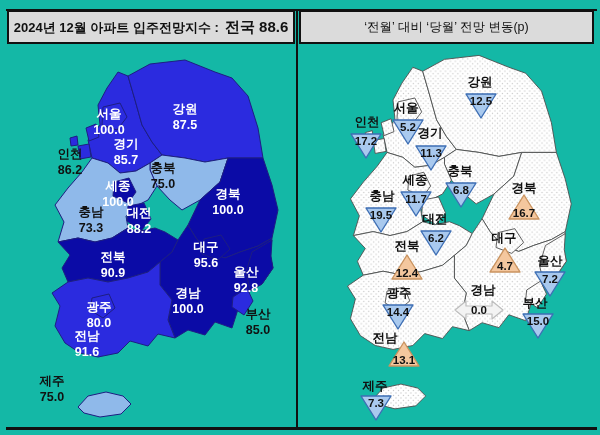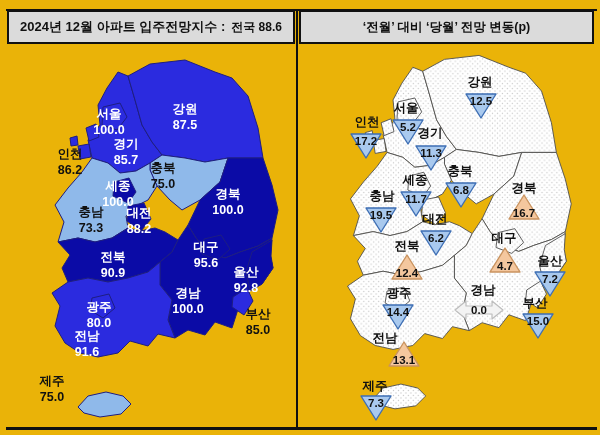--- a/index.html
+++ b/index.html
@@ -1,33 +1,33 @@
 <!DOCTYPE html>
 <html><head>
 <meta charset="utf-8">
 <style>
   html,body{margin:0;padding:0;background:#ffffff;}
   .figure{
-    position:relative;width:600px;height:435px;background:#eab308;overflow:hidden;
+    position:relative;width:600px;height:435px;background:#14b8a6;overflow:hidden;
     font-family:"Liberation Sans","DejaVu Sans",sans-serif;
   }
   .rule{position:absolute;background:#111;}
   .rule.top{left:6px;top:9px;width:591px;height:2px;}
   .rule.bottom{left:6px;top:427px;width:591px;height:3px;}
   .divider{position:absolute;left:296px;top:9px;width:2px;height:420px;background:#111;}
   .header{
     position:absolute;top:10px;height:34px;background:#dbdbdb;border:2px solid #111;
     box-sizing:border-box;display:flex;flex-direction:column;align-items:center;justify-content:center;
     color:#111;
   }
   .header-left{left:7px;width:288px;}
   .header-right{left:299px;width:295px;}
   .header-left .line{display:flex;gap:6px;align-items:baseline;font-size:13px;font-weight:600;}
-  .header-left .strong{font-weight:800;font-size:12px;}
-  .header-right .line1,.header-right .line2{font-size:12.5px;font-weight:700;line-height:15px;}
+  .header-left .strong{font-weight:800;font-size:15px;}
+  .header-right .line1,.header-right .line2{font-size:12.5px;font-weight:400;line-height:15px;}
   #map-svg{position:absolute;left:0;top:0;width:600px;height:435px;}
   text{font-family:"Liberation Sans","DejaVu Sans",sans-serif;}
 </style>
 </head>
 <body>
 
 <div class="figure">
   <div class="rule top"></div>
 
   <div class="header header-left">

